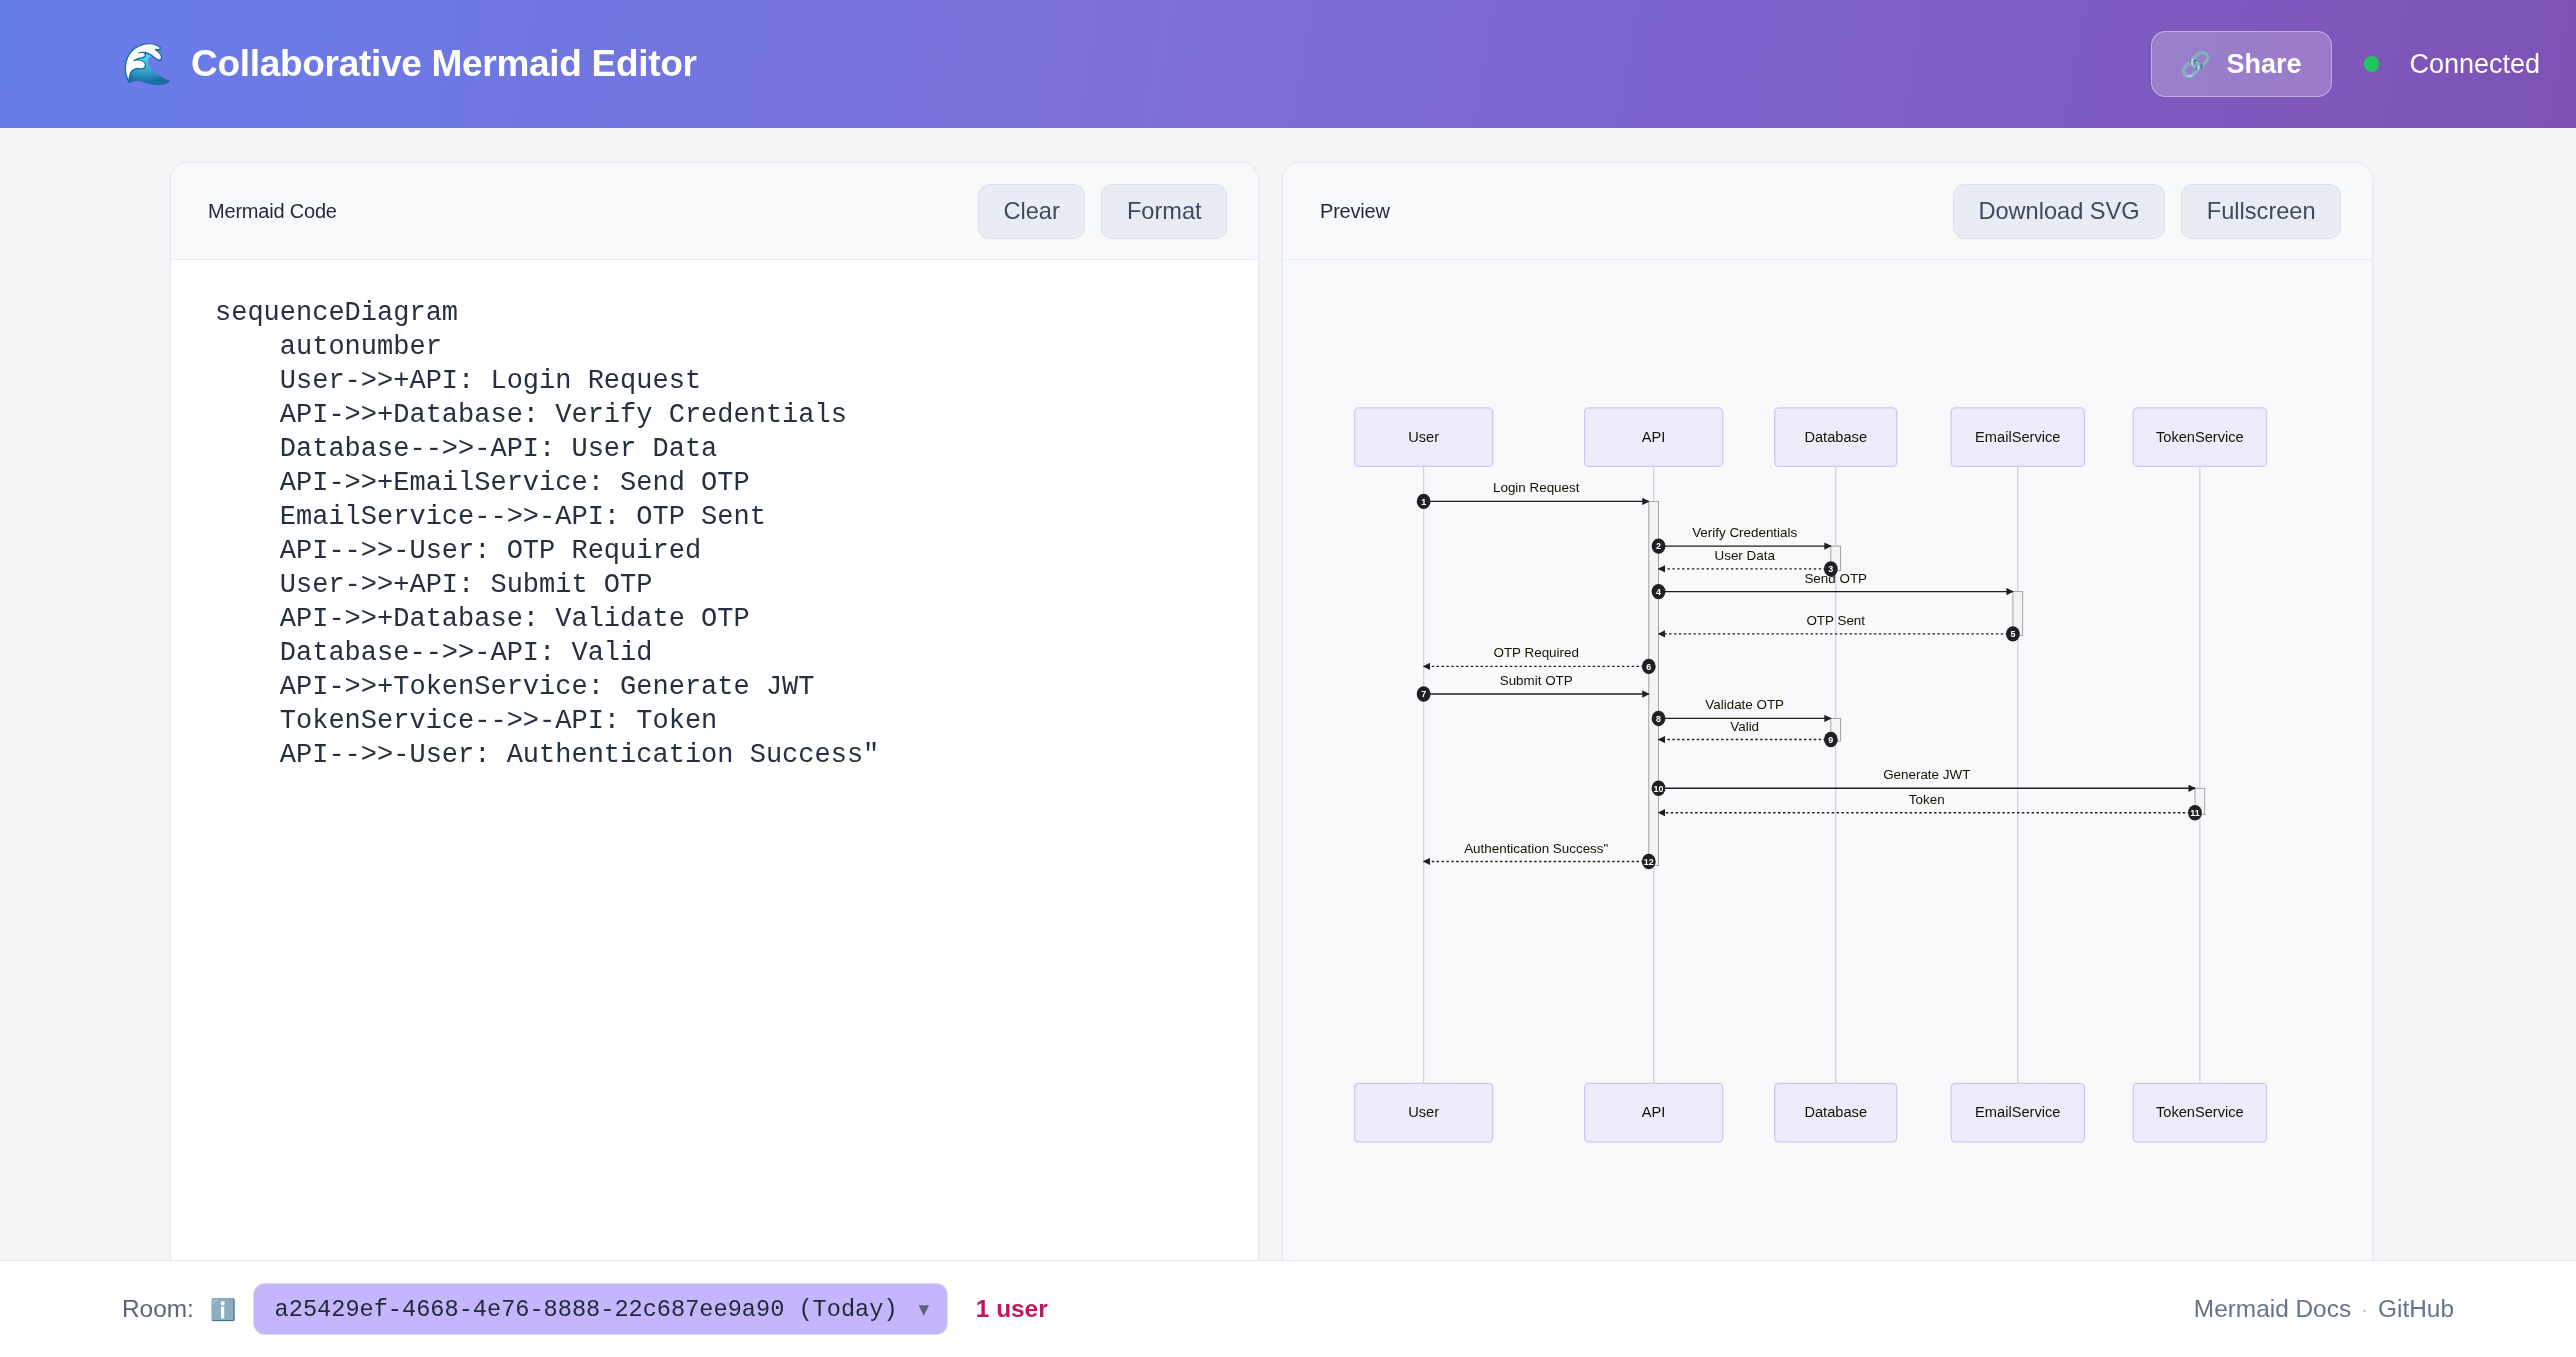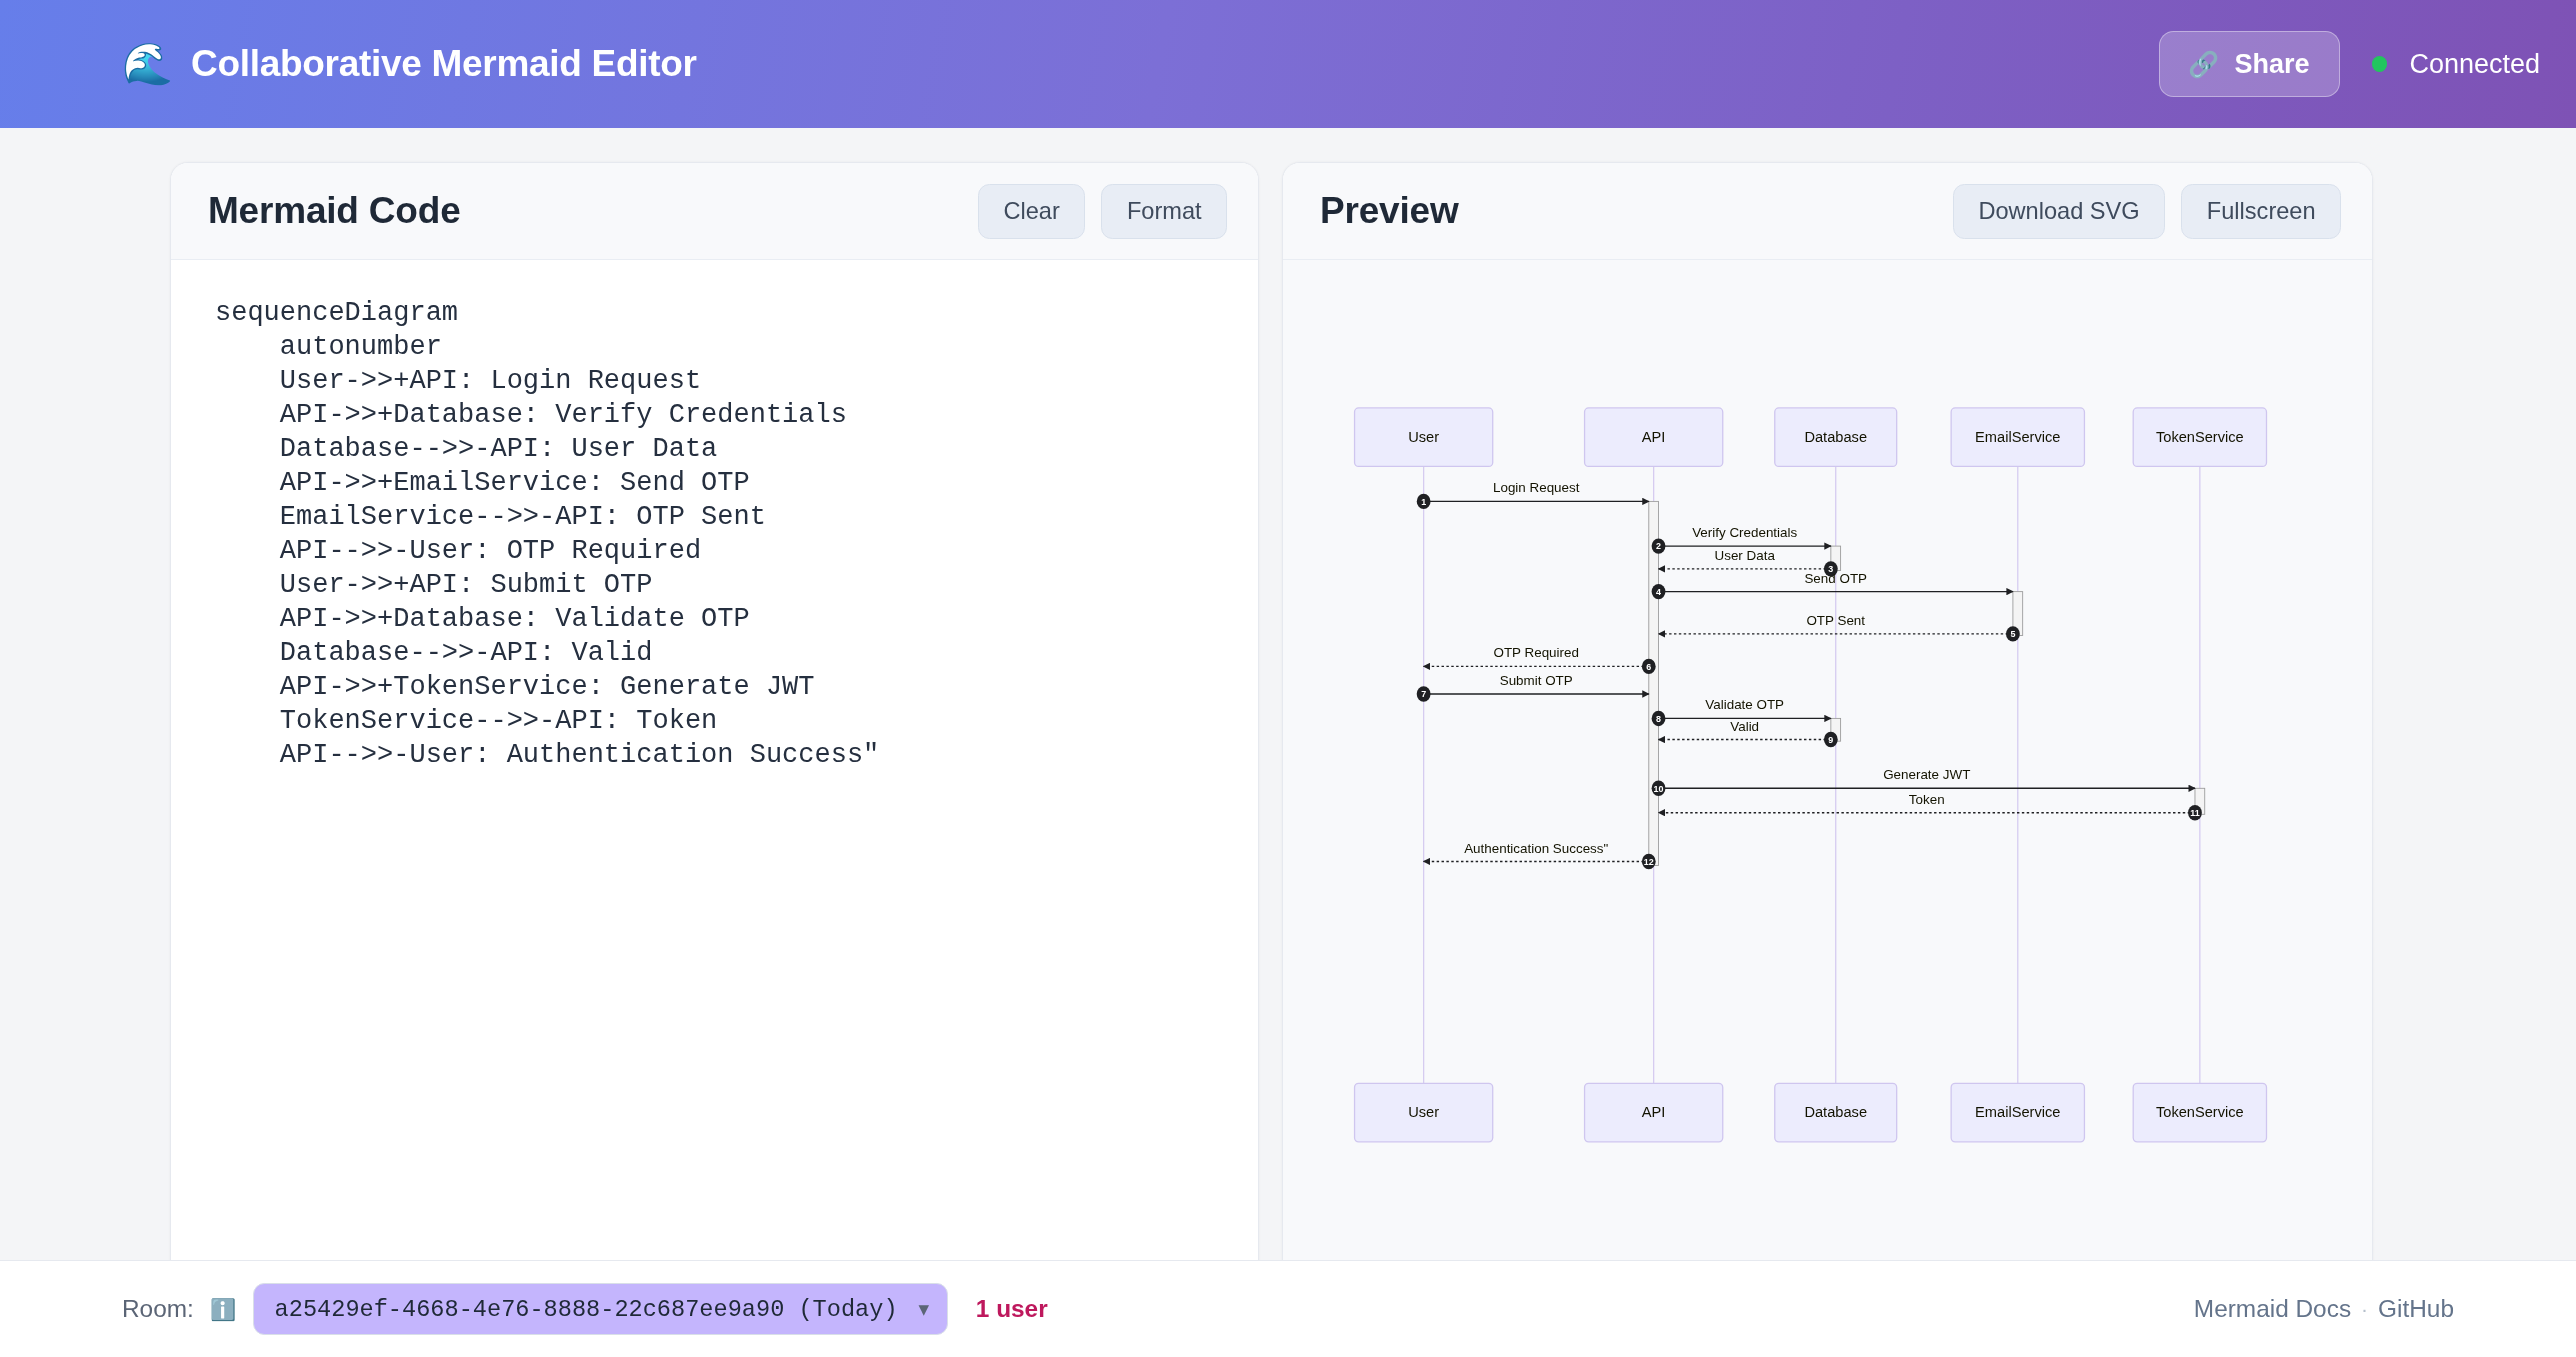--- a/index.html
+++ b/index.html
@@ -29,21 +29,21 @@
   #share-button {
     display: flex; align-items: center; gap: 14.6px;
     background: rgba(255,255,255,0.22);
     border: 0.8px solid rgba(255,255,255,0.38);
     border-radius: 14.6px;
     padding: 16.3px 29px;
     cursor: pointer;
   }
   #share-button .lbl { color:#fff; font-size: 27px; font-weight: 600; }
   .link-glyph { font-size: 25px; line-height:1; filter: grayscale(0.1); }
-  #connection-status { display: flex; align-items: center; gap: 22px; }
+  #connection-status { display: flex; align-items: center; gap: 30px; }
   #status-dot { width: 15.4px; height: 15.4px; border-radius: 50%; background: #22c55e; }
   #status-text { color: #ffffff; font-size: 27px; font-weight: 500; }
 
   
   #workspace {
     display: flex; gap: 23px;
     padding: 34px 122px 0 170px;
     height: 1180px;
   }
   .panel {
@@ -57,21 +57,21 @@
   #editor-panel { width: 1089px; }
   #preview-panel { width: 1091px; }
 
   .panel-head {
     height: 97px;
     background: #f8f9fb;
     border-bottom: 0.8px solid #e9edf3;
     display: flex; align-items: center;
     padding: 0 31px 0 37px;
   }
-  .panel-title { font-size: 37px; font-weight: 700; color: #1f2937; letter-spacing: -0.2px; }
+  .panel-title { font-size: 20px; font-weight: 400; color: #1f2937; letter-spacing: -0.2px; }
   .panel-actions { margin-left: auto; display: flex; gap: 16.3px; }
   .ghost-btn {
     background: #e8edf5;
     border: 0.8px solid #d9e1ec;
     border-radius: 11.4px;
     color: #3f4b5d;
     font-size: 23.6px;
     padding: 13px 24.4px;
     cursor: pointer;
     font-family: "Liberation Sans", sans-serif;

